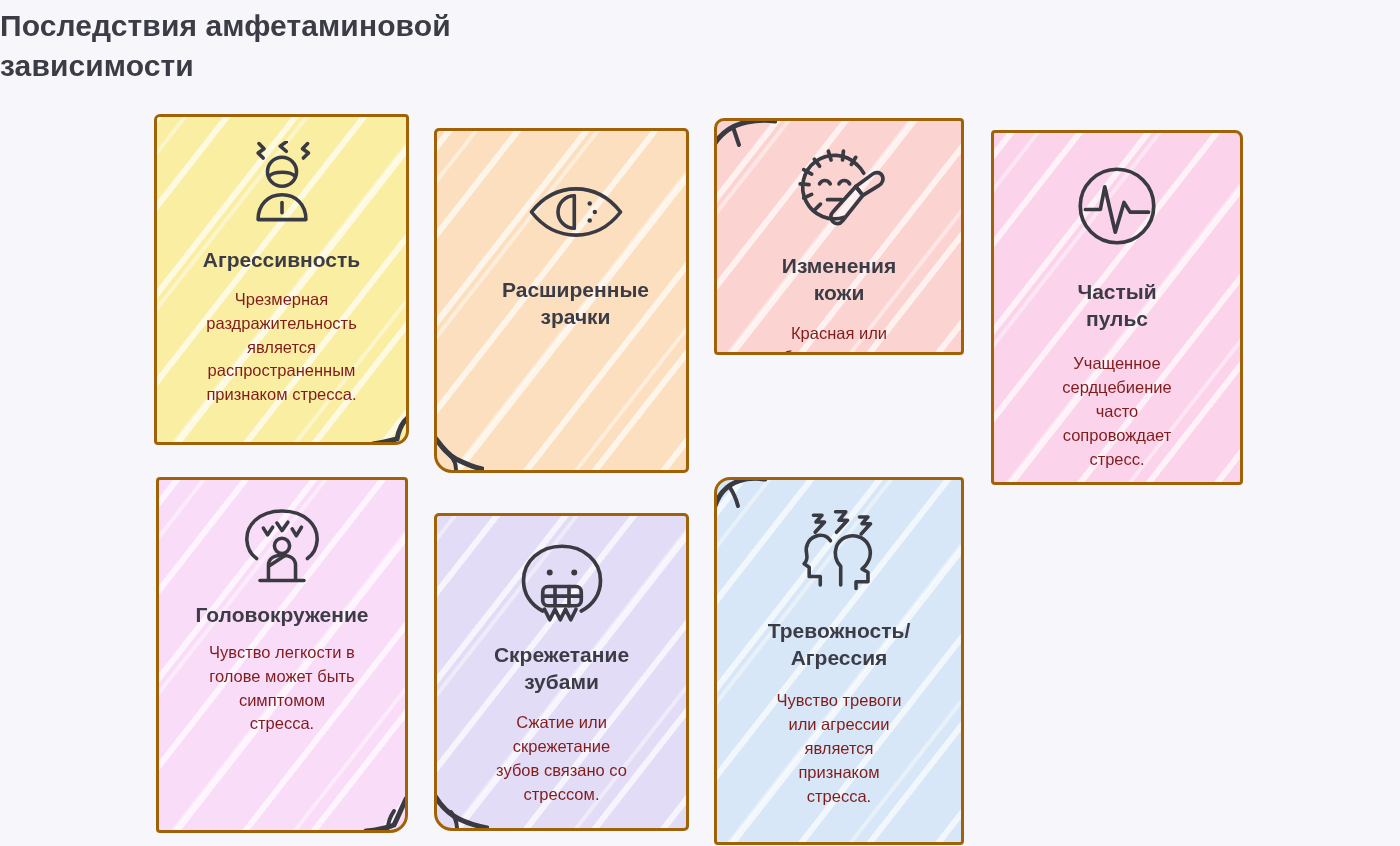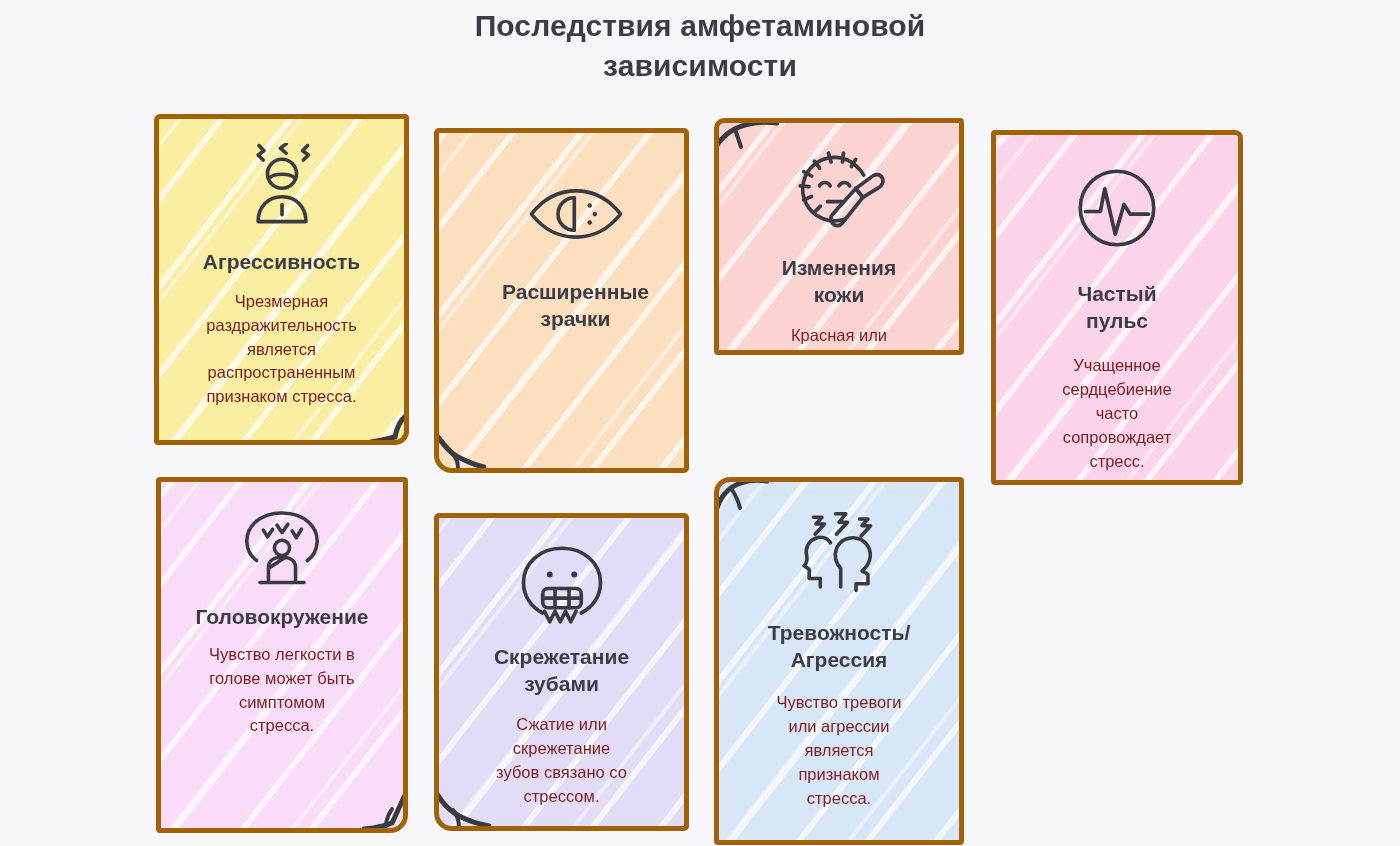--- a/index.html
+++ b/index.html
@@ -15,33 +15,32 @@
     position: relative;
     width: 1400px; height: 846px;
     background: #f7f7fb;
   }
 
   
   #page-title {
     position: absolute;
     left: 0; top: 6px;
     width: 1400px;
-    text-align: center;
     font-size: 30px;
     font-weight: bold;
     line-height: 1.32;
     color: #3c3c46;
     letter-spacing: .1px;
     white-space: pre-line;
   }
 
   
   .card {
     position: absolute;
-    border: 5px solid #a16207;
+    border: 3px solid #a16207;
     overflow: hidden;
     display: flex;
     flex-direction: column;
     align-items: center;
     text-align: center;
   }
   .card .hatch {
     position: absolute;
     inset: -40px;
     pointer-events: none;

